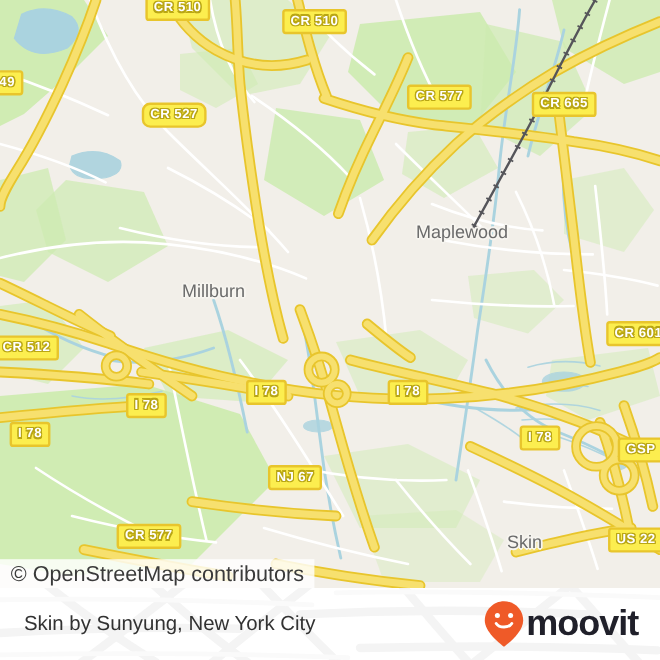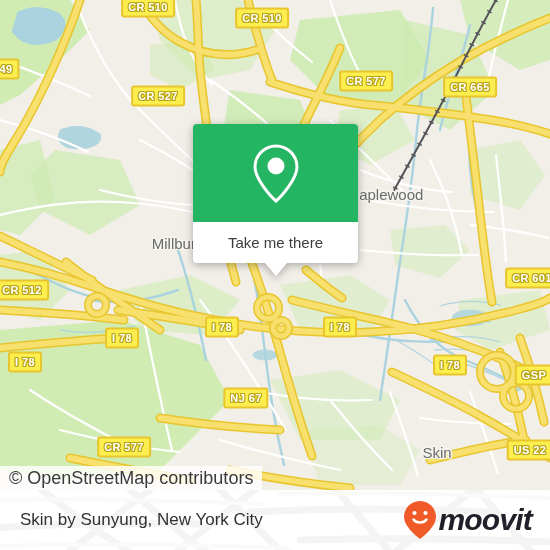--- a/index.html
+++ b/index.html
@@ -165,21 +165,20 @@
     display: flex;
     align-items: center;
     gap: 1px;
   }
   #logo-word {
     color: #20202a;
     font-size: 30px;
     font-weight: bold;
     letter-spacing: -0.8px;
     line-height: 30px;
-    font-style: italic;
   }
 </style>
 </head>
 <body>
 
 <div id="screen">
 
   <div id="map">
 
     <svg class="maplayer" viewBox="0 0 550 490" preserveAspectRatio="none">
@@ -346,51 +345,39 @@
         </g>
         <g fill="none" stroke="#55555a" stroke-width="5" stroke-dasharray="1.5 11" stroke-linecap="butt">
           <path d="M496,0 C480,28 466,56 452,84 C432,122 412,158 392,194"></path>
         </g>
       </g>
     </svg>
 
     <div class="shield" style="left:148px;  top:7px;">CR 510</div>
     <div class="shield" style="left:262px;  top:18px;">CR 510</div>
     <div class="shield" style="left:6px;    top:69px;">49</div>
-    <div class="shield" style="left:158px;  top:96px;">CR 527</div>
+    <div class="shield" style="left:145px;  top:96px;border-radius:7px;">CR 527</div>
     <div class="shield" style="left:366px;  top:81px;">CR 577</div>
     <div class="shield" style="left:470px;  top:87px;">CR 665</div>
     <div class="shield" style="left:532px;  top:278px;">CR 601</div>
     <div class="shield" style="left:22px;   top:290px;">CR 512</div>
     <div class="shield" style="left:122px;  top:338px;">I 78</div>
     <div class="shield" style="left:222px;  top:327px;">I 78</div>
     <div class="shield" style="left:340px;  top:327px;">I 78</div>
     <div class="shield" style="left:25px;   top:362px;">I 78</div>
     <div class="shield" style="left:450px;  top:365px;">I 78</div>
     <div class="shield" style="left:534px;  top:375px;">GSP</div>
     <div class="shield" style="left:246px;  top:398px;">NJ 67</div>
     <div class="shield" style="left:530px;  top:450px;">US 22</div>
     <div class="shield" style="left:124px;  top:447px;">CR 577</div>
 
     <div class="place big" style="left:178px; top:243px;">Millburn</div>
     <div class="place big" style="left:385px; top:194px;">Maplewood</div>
     <div class="place big" style="left:437px; top:452px;">Skin</div>
 
-    <div id="popup">
-      <div id="popup-green">
-        <svg width="52" height="62" viewBox="0 0 52 62">
-          <path d="M26 4 C14.4 4 5 13.4 5 25 C5 36.5 20 54 26 59 C32 54 47 36.5 47 25 C47 13.4 37.6 4 26 4 Z" fill="none" stroke="#ffffff" stroke-width="3"></path>
-          <circle cx="26" cy="24" r="8.5" fill="#ffffff"></circle>
-        </svg>
-      </div>
-      <div id="popup-label">
-        <span>Take me there</span>
-      </div>
-      <div id="popup-tail"></div>
-    </div>
 
     <div id="attribution">
       <span>© OpenStreetMap contributors</span>
     </div>
   </div>
 
   <div id="footer">
     <svg id="footer-watermark" viewBox="0 0 550 60" preserveAspectRatio="none">
       <rect x="0" y="0" width="550" height="60" fill="#ffffff"></rect>
       <g fill="none" stroke="#f4f4f4" stroke-width="7" stroke-linecap="round">

